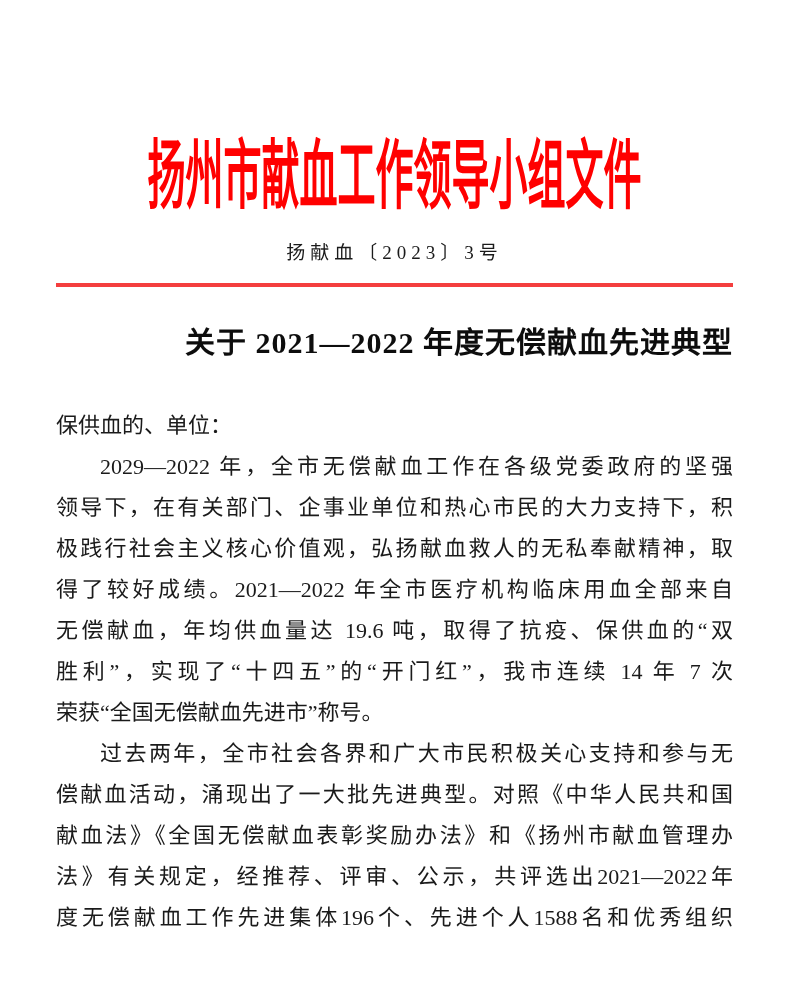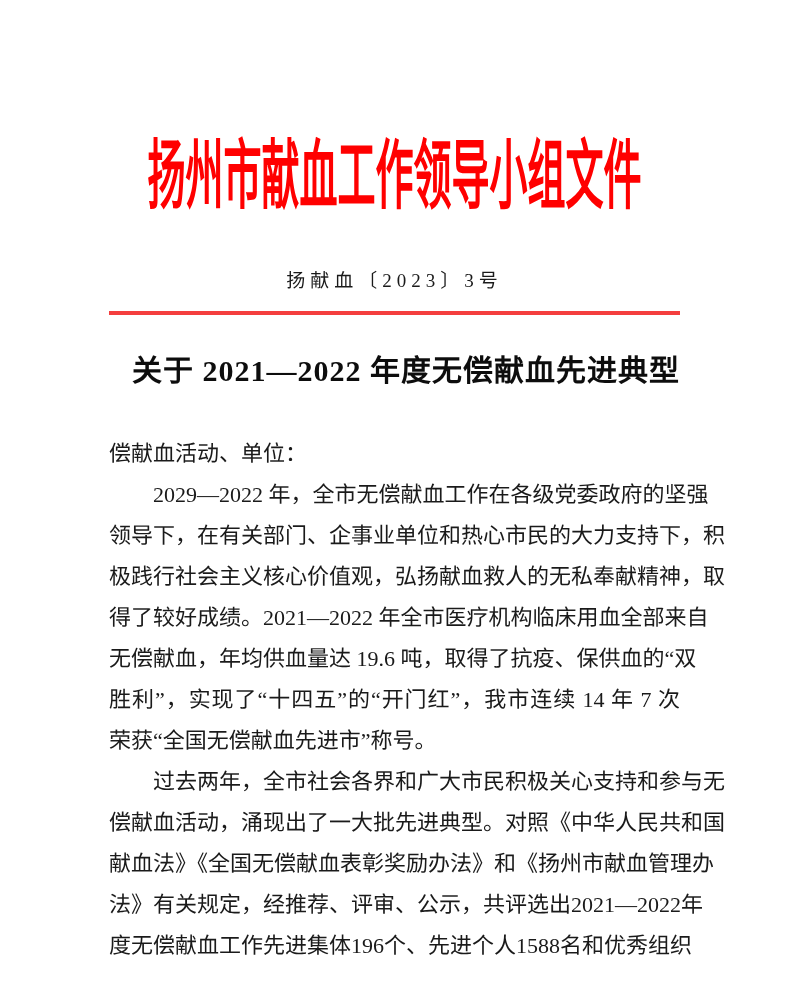--- a/index.html
+++ b/index.html
@@ -5,21 +5,21 @@
   html, body {
     margin: 0;
     padding: 0;
     background: #ffffff;
   }
   .page {
     position: relative;
     width: 789px;
     height: 993px;
     box-sizing: border-box;
-    padding: 122px 109px 0;
+    padding: 122px 56px 0;
     background: #ffffff;
     color: #111111;
     font-family: "Liberation Serif", "DejaVu Serif", serif;
     overflow: hidden;
   }
   .letterhead {
     height: 92px;
     display: flex;
     align-items: center;
     justify-content: center;
@@ -28,21 +28,21 @@
     display: inline-block;
     font-size: 38px;
     font-weight: bold;
     color: #ff0000;
     white-space: nowrap;
     letter-spacing: 0;
     transform: scaleY(2.0);
     transform-origin: center;
   }
   .doc-number {
-    margin-top: 52px;
+    margin-top: 24px;
     text-align: center;
     font-size: 19px;
     line-height: 30px;
     letter-spacing: 5px;
     color: #1a1a1a;
   }
   .red-divider {
     margin-top: 15px;
     height: 4px;
     background: #f43e3e;
@@ -92,21 +92,21 @@
 
   <div class="doc-number">扬献血〔2023〕3号</div>
 
   <div class="red-divider"></div>
 
   <h1 class="doc-title">
     <span class="t-line">关于 2021—2022 年度无偿献血先进典型</span>
   </h1>
 
   <div class="doc-body">
-    <div class="line short">偿献血活动、单位：</div>
+    <div class="line short">保供血的、单位：</div>
     <div class="line indent">2029—2022 年，全市无偿献血工作在各级党委政府的坚强</div>
     <div class="line">领导下，在有关部门、企事业单位和热心市民的大力支持下，积</div>
     <div class="line">极践行社会主义核心价值观，弘扬献血救人的无私奉献精神，取</div>
     <div class="line">得了较好成绩。2021—2022 年全市医疗机构临床用血全部来自</div>
     <div class="line">无偿献血，年均供血量达 19.6 吨，取得了抗疫、保供血的“双</div>
     <div class="line">胜利”，实现了“十四五”的“开门红”，我市连续 14 年 7 次</div>
     <div class="line short">荣获“全国无偿献血先进市”称号。</div>
     <div class="line indent">过去两年，全市社会各界和广大市民积极关心支持和参与无</div>
     <div class="line">偿献血活动，涌现出了一大批先进典型。对照《中华人民共和国</div>
     <div class="line">献血法》《全国无偿献血表彰奖励办法》和《扬州市献血管理办</div>

